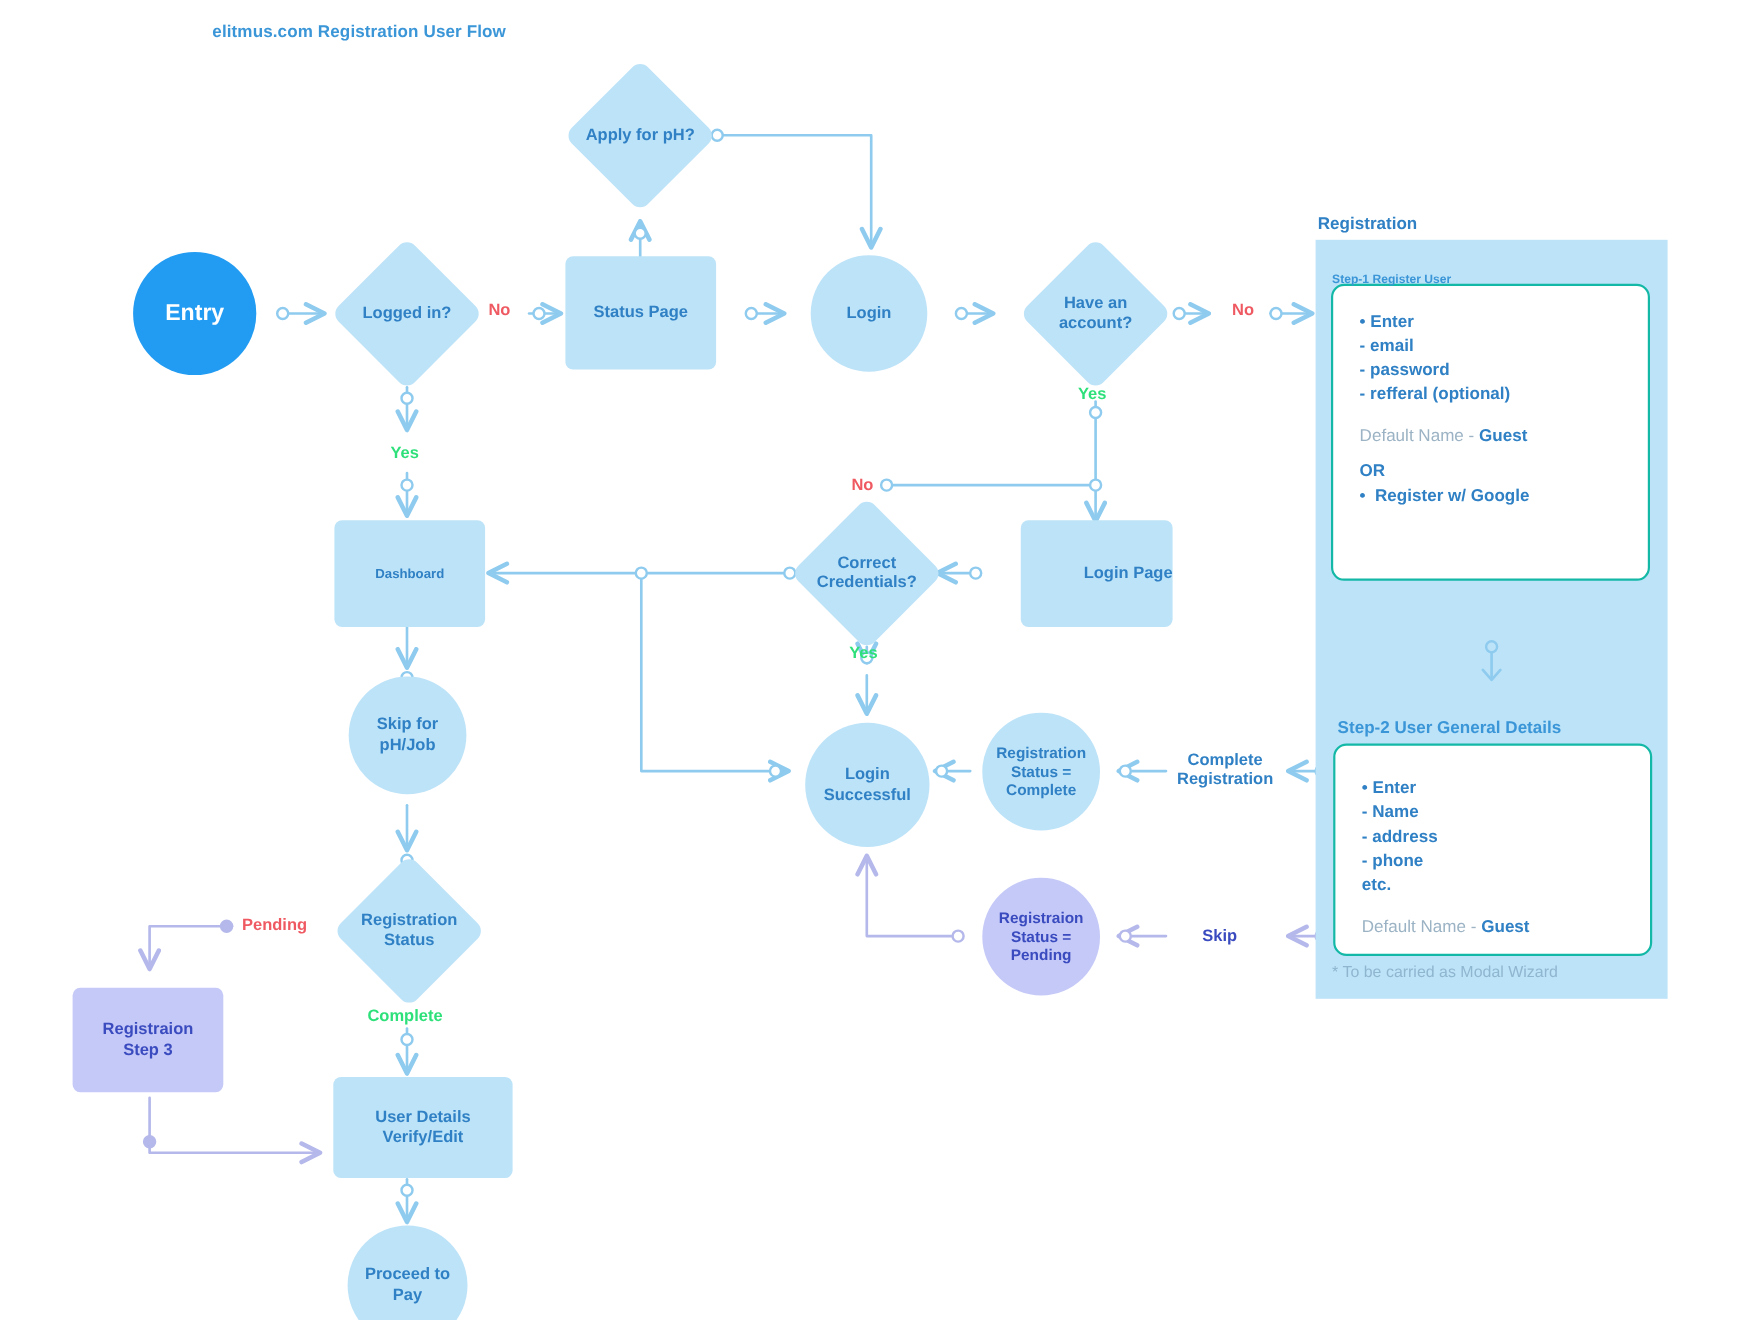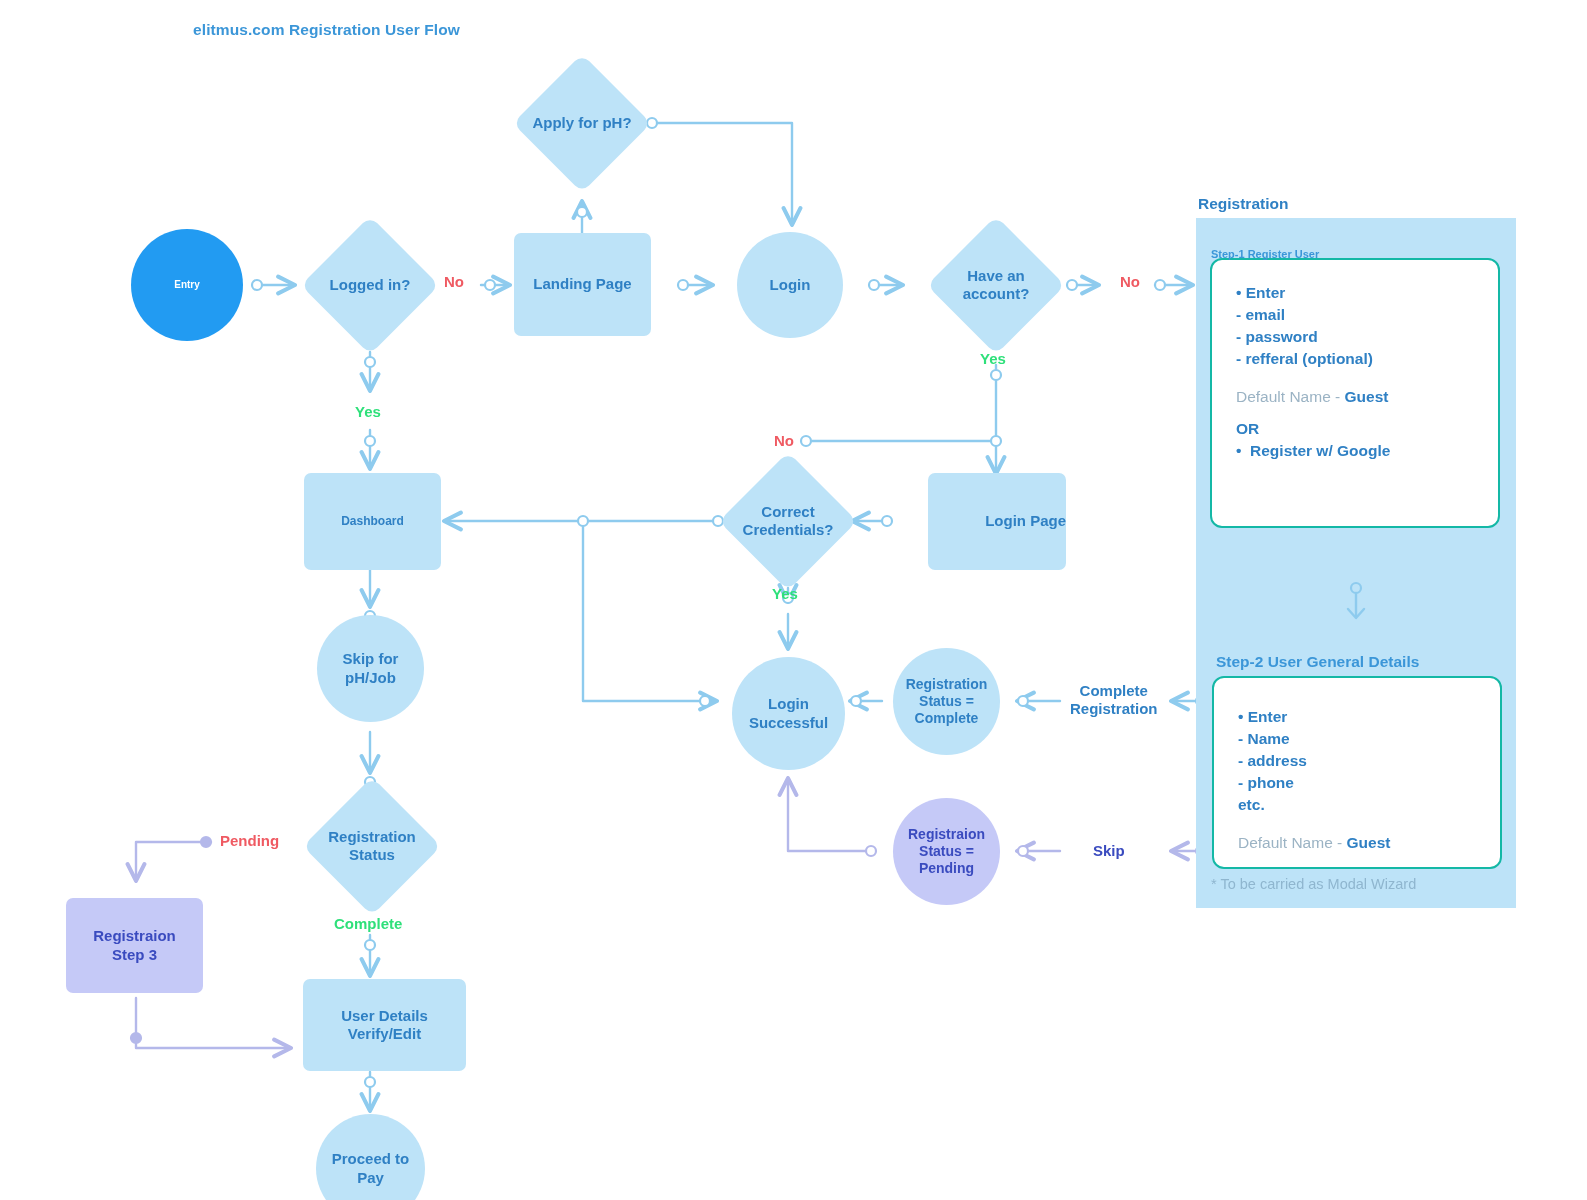--- a/index.html
+++ b/index.html
@@ -272,31 +272,31 @@
   </div>
 
   <div class="foot-note" style="left:1211px; top:876px;">* To be carried as Modal Wizard</div>
 
   <svg style="position:absolute; left:1330px; top:580px; width:52px; height:46px; z-index:5;" viewBox="0 0 52 46" xmlns="http://www.w3.org/2000/svg">
     <circle cx="26" cy="8" r="5" fill="#bde3f8" stroke="#8ecbee" stroke-width="2.2"></circle>
     <path d="M26,13 L26,36" fill="none" stroke="#8ecbee" stroke-width="2.4" stroke-linecap="round"></path>
     <path d="M18,29 L26,38 L34,29" fill="none" stroke="#8ecbee" stroke-width="2.4" stroke-linecap="round" stroke-linejoin="round"></path>
   </svg>
 
-  <div class="node n-circle fill-accent" style="left:131px; top:229px; width:112px; height:112px; font-size:10px;">
+  <div class="node n-circle fill-accent" style="left:121px; top:229px; width:112px; height:112px; font-size:21px;">
     <span class="lbl">Entry</span>
   </div>
 
   <div class="node n-diamond" style="left:301px; top:216px; width:138px; height:138px; font-size:15px; color:#2f80c4;">
     <span class="diamond-shape"></span>
     <span class="lbl">Logged in?</span>
   </div>
 
   <div class="node n-rect fill-blue" style="left:514px; top:233px; width:137px; height:103px; font-size:15px;">
-    <span class="lbl">Landing Page</span>
+    <span class="lbl">Status Page</span>
   </div>
 
   <div class="node n-diamond" style="left:513px; top:54px; width:138px; height:138px; font-size:15px; color:#2f80c4;">
     <span class="diamond-shape"></span>
     <span class="lbl">Apply for pH?</span>
   </div>
 
   <div class="node n-circle fill-blue" style="left:737px; top:232px; width:106px; height:106px; font-size:15px;">
     <span class="lbl">Login</span>
   </div>

